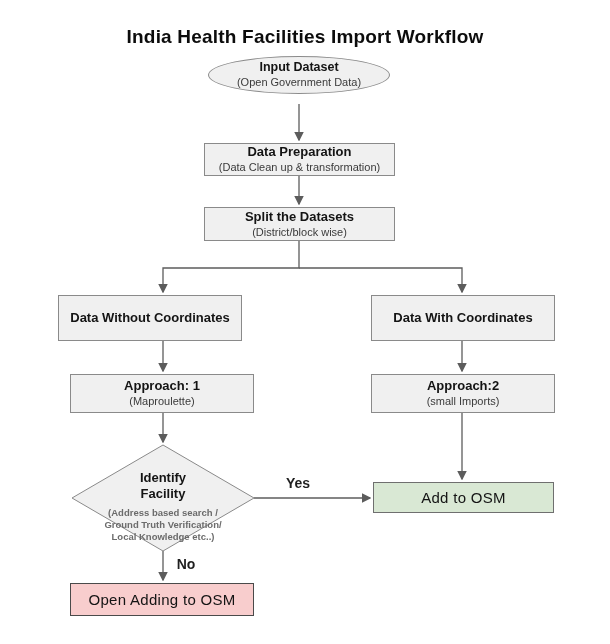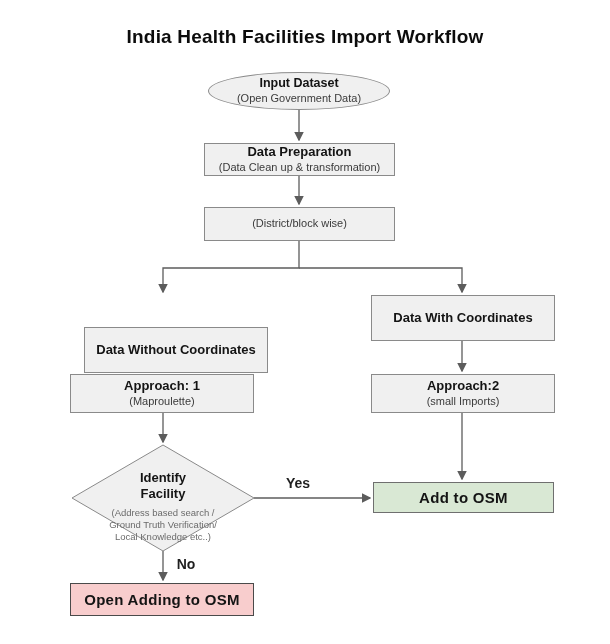--- a/index.html
+++ b/index.html
@@ -41,24 +41,24 @@
     justify-content: center;
     text-align: center;
     box-sizing: border-box;
   }
   .rect { background: var(--box-fill); border: 1px solid var(--box-border); }
   .ellipse { background: var(--box-fill); border: 1px solid var(--box-border); border-radius: 50%; }
   .green { background: var(--green-fill); border: 1px solid var(--green-border); }
   .pink  { background: var(--pink-fill);  border: 1px solid var(--pink-border); }
   .label    { font-weight: bold; font-size: 13px; line-height: 1.3; color: var(--text-main); }
   .label-sm { font-weight: bold; font-size: 12.5px; line-height: 1.25; color: var(--text-main); }
-  .big-label{ font-weight: bold; font-size: 15px; line-height: 1.2; color: var(--text-main); letter-spacing: 0.3px; }
+  .big-label{ font-weight: normal; font-size: 15px; line-height: 1.2; color: var(--text-main); letter-spacing: 0.3px; }
   .sublabel { font-size: 11px; line-height: 1.25; color: var(--text-sub); }
   .diamond-label { font-weight: bold; font-size: 13px; line-height: 1.25; color: var(--text-main); white-space: pre-line; }
-  .diamond-sub   { font-size: 9.5px; line-height: 1.3; color: var(--text-faint); white-space: pre-line; margin-top: 4px; }
+  .diamond-sub   { font-size: 9.5px; line-height: 1.3; color: var(--text-faint); white-space: pre-line; margin-top: 4px; font-weight: bold; }
   .edge-label {
     position: absolute;
     font-size: 14px;
     font-weight: bold;
     color: #1f1f1f;
     text-align: center;
   }
 </style>
 </head>
 <body>
@@ -83,35 +83,36 @@
       <path d="M254,498 L370,498" marker-end="url(#arrowhead)"></path>
       <path d="M462,413 L462,479" marker-end="url(#arrowhead)"></path>
       <path d="M163,551 L163,580" marker-end="url(#arrowhead)"></path>
     </g>
 
     <polygon points="163,445 254,498 163,551 72,498" style="fill: var(--box-fill); stroke: var(--box-border); stroke-width: 1;"></polygon>
   </svg>
 
   <div class="diagram-title">India Health Facilities Import Workflow</div>
 
-  <div class="node ellipse" style="left: 208px; top: 72px; width: 182px; height: 38px;">
+  <div class="node ellipse" style="left: 208px; top: 56px; width: 182px; height: 38px;">
     <div class="label-sm">Input Dataset</div>
     <div class="sublabel">(Open Government Data)</div>
   </div>
 
   <div class="node rect" style="left: 204px; top: 143px; width: 191px; height: 33px;">
     <div class="label">Data Preparation</div>
     <div class="sublabel">(Data Clean up &amp; transformation)</div>
   </div>
 
   <div class="node rect" style="left: 204px; top: 207px; width: 191px; height: 34px;">
+    <div class="label">Split the Datasets</div>
     <div class="sublabel">(District/block wise)</div>
   </div>
 
-  <div class="node rect" style="left: 84px; top: 295px; width: 184px; height: 46px; margin-top: 32px;">
+  <div class="node rect" style="left: 58px; top: 295px; width: 184px; height: 46px;">
     <div class="label">Data Without Coordinates</div>
   </div>
 
   <div class="node rect" style="left: 371px; top: 295px; width: 184px; height: 46px;">
     <div class="label">Data With Coordinates</div>
   </div>
 
   <div class="node rect" style="left: 70px; top: 374px; width: 184px; height: 39px;">
     <div class="label">Approach: 1</div>
     <div class="sublabel">(Maproulette)</div>

